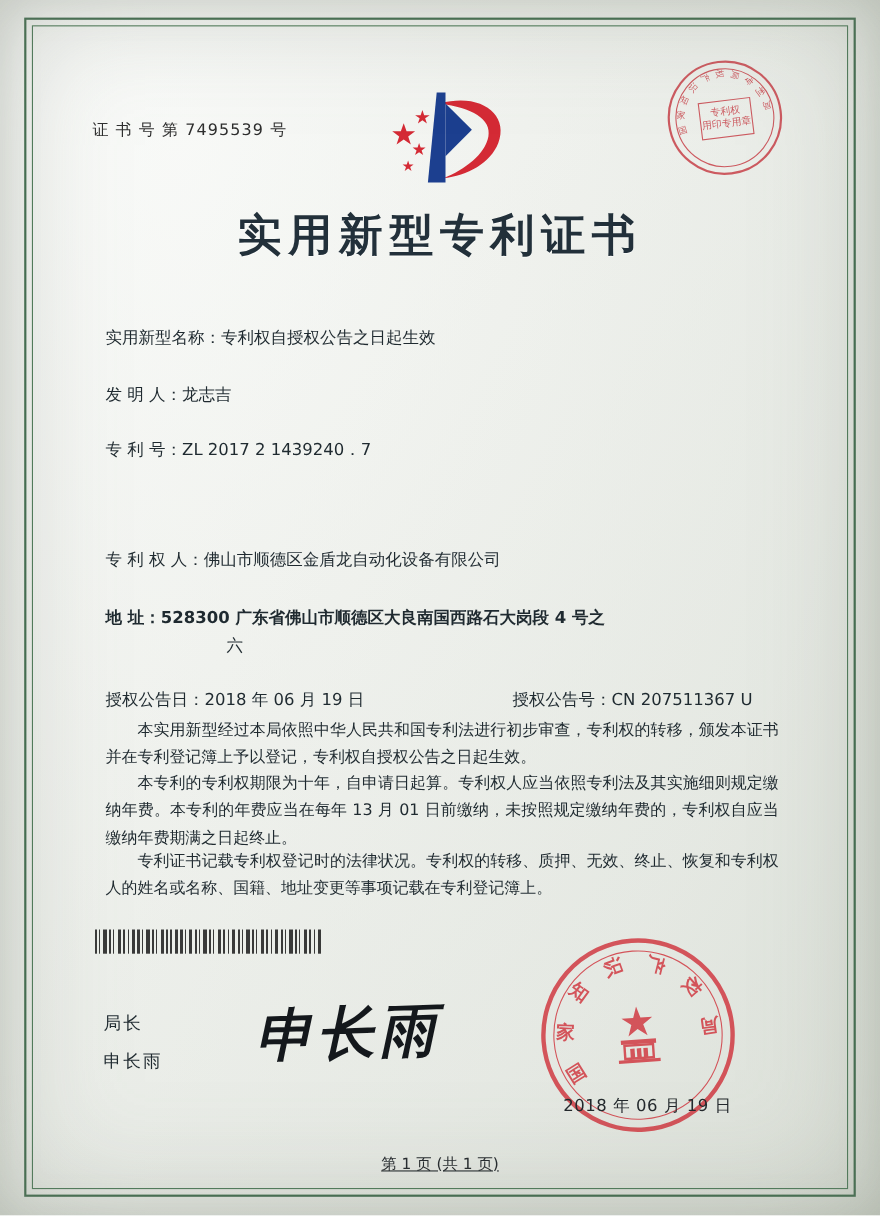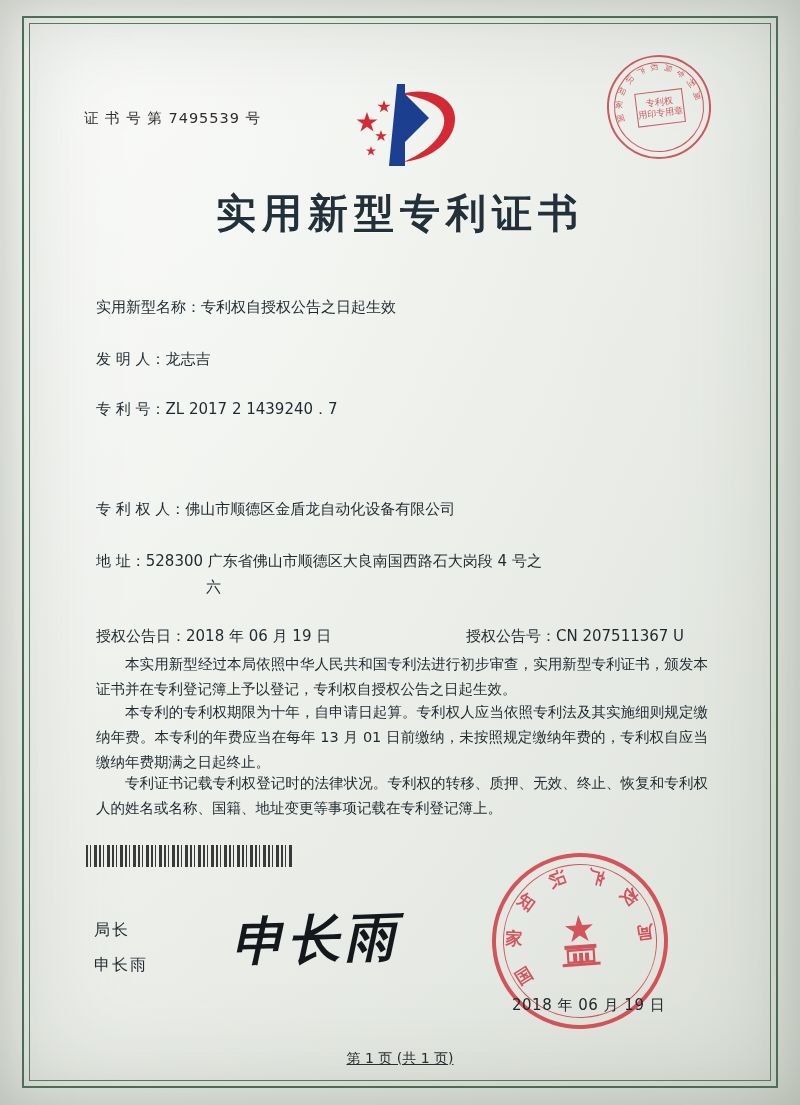--- a/index.html
+++ b/index.html
@@ -155,21 +155,21 @@
   }
   .field .val {
     display: inline-block;
   }
 
   .f-name   { left: 96px; top: 298px; }
   .f-inv    { left: 96px; top: 350px; }
   .f-patno  { left: 96px; top: 400px; }
   .f-appdate{ left: 96px; top: 449px; }
   .f-holder { left: 96px; top: 500px; }
-  .f-addr   { left: 96px; top: 552px; }
+  .f-addr   { left: 96px; top: 552px; font-weight: bold; }
   .f-addr2  { left: 206px; top: 578px; }
   .f-grantdate { left: 96px; top: 627px; }
   .f-grantno   { left: 466px; top: 627px; }
 
   
   .para {
     position: absolute;
     left: 96px;
     width: 612px;
     font-family: "DejaVu Sans", sans-serif;
@@ -366,21 +366,21 @@
   <div class="field f-addr2">六</div>
 
   <div class="field f-grantdate">
     <span class="lbl">授权公告日：</span><span class="val">2018 年 06 月 19 日</span>
   </div>
 
   <div class="field f-grantno">
     <span class="lbl">授权公告号：</span><span class="val">CN 207511367 U</span>
   </div>
 
-  <div class="para p1">本实用新型经过本局依照中华人民共和国专利法进行初步审查，实用新型专利证书，颁发本证书并在专利登记簿上予以登记，专利权自授权公告之日起生效。</div>
+  <div class="para p1">本实用新型经过本局依照中华人民共和国专利法进行初步审查，专利权的转移，颁发本证书并在专利登记簿上予以登记，专利权自授权公告之日起生效。</div>
   <div class="para p2">本专利的专利权期限为十年，自申请日起算。专利权人应当依照专利法及其实施细则规定缴纳年费。本专利的年费应当在每年 13 月 01 日前缴纳，未按照规定缴纳年费的，专利权自应当缴纳年费期满之日起终止。</div>
   <div class="para p3">专利证书记载专利权登记时的法律状况。专利权的转移、质押、无效、终止、恢复和专利权人的姓名或名称、国籍、地址变更等事项记载在专利登记簿上。</div>
 
   <div id="barcode"></div>
 
   <div id="director-title">局长</div>
   <div id="director-name">申长雨</div>
   <div id="signature">申长雨</div>
 
   <div id="gov-seal">

